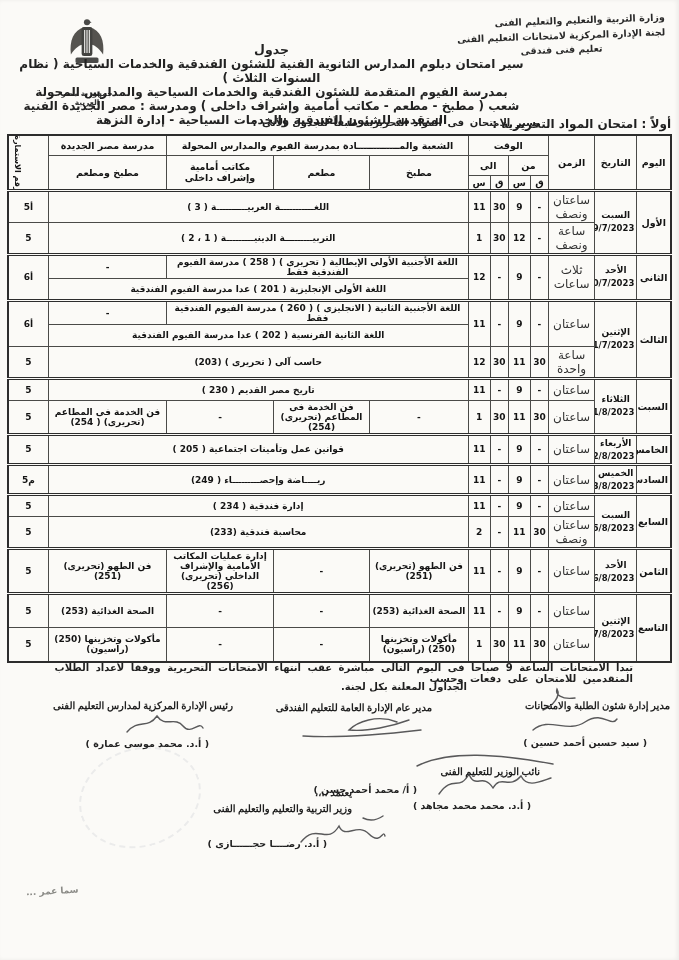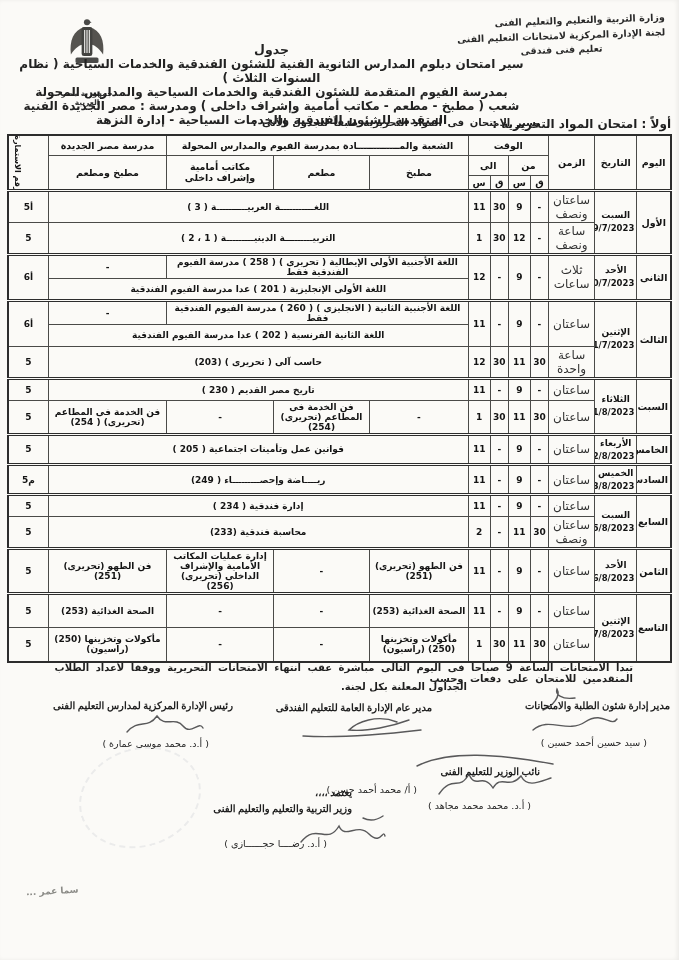--- a/index.html
+++ b/index.html
@@ -36,21 +36,21 @@
   .zamancell{font-size:12px;font-weight:normal;color:#333;}
   .daycol{font-size:9.5px;}
   .vtext{display:inline-block;transform:rotate(90deg);white-space:nowrap;font-size:8px;}
   .subj{font-size:9px;margin-top:20px;}
   
   .sec2-head{top:644px;right:10px;font-size:10px;font-weight:bold;text-decoration:underline;}
   .sec2-p1{top:662px;right:46px;left:34px;text-align:right;font-size:10px;font-weight:bold;word-spacing:3px;}
   .sec2-p2{top:681px;right:212px;font-size:10px;font-weight:bold;}
   
   .sigtitle{font-size:10px;font-weight:bold;font-family:Liberation Serif, serif;}
-  .signame{font-size:9.5px;font-weight:normal;}
+  .signame{font-size:9.5px;font-weight:bold;}
   .scribble{stroke:#3c3c3e;fill:none;stroke-width:1.4;stroke-linecap:round;opacity:.85;}
   .stamp{top:748px;left:78px;width:120px;height:95px;border:2px dashed #9aa0ae;border-radius:50%;
          opacity:.16;transform:rotate(-18deg);}
   .handnote{top:886px;left:26px;font-size:9px;color:#8a8a86;transform:rotate(-3deg);font-weight:bold;}
 </style>
 </head>
 <body>
 
 <div class="page">
 

